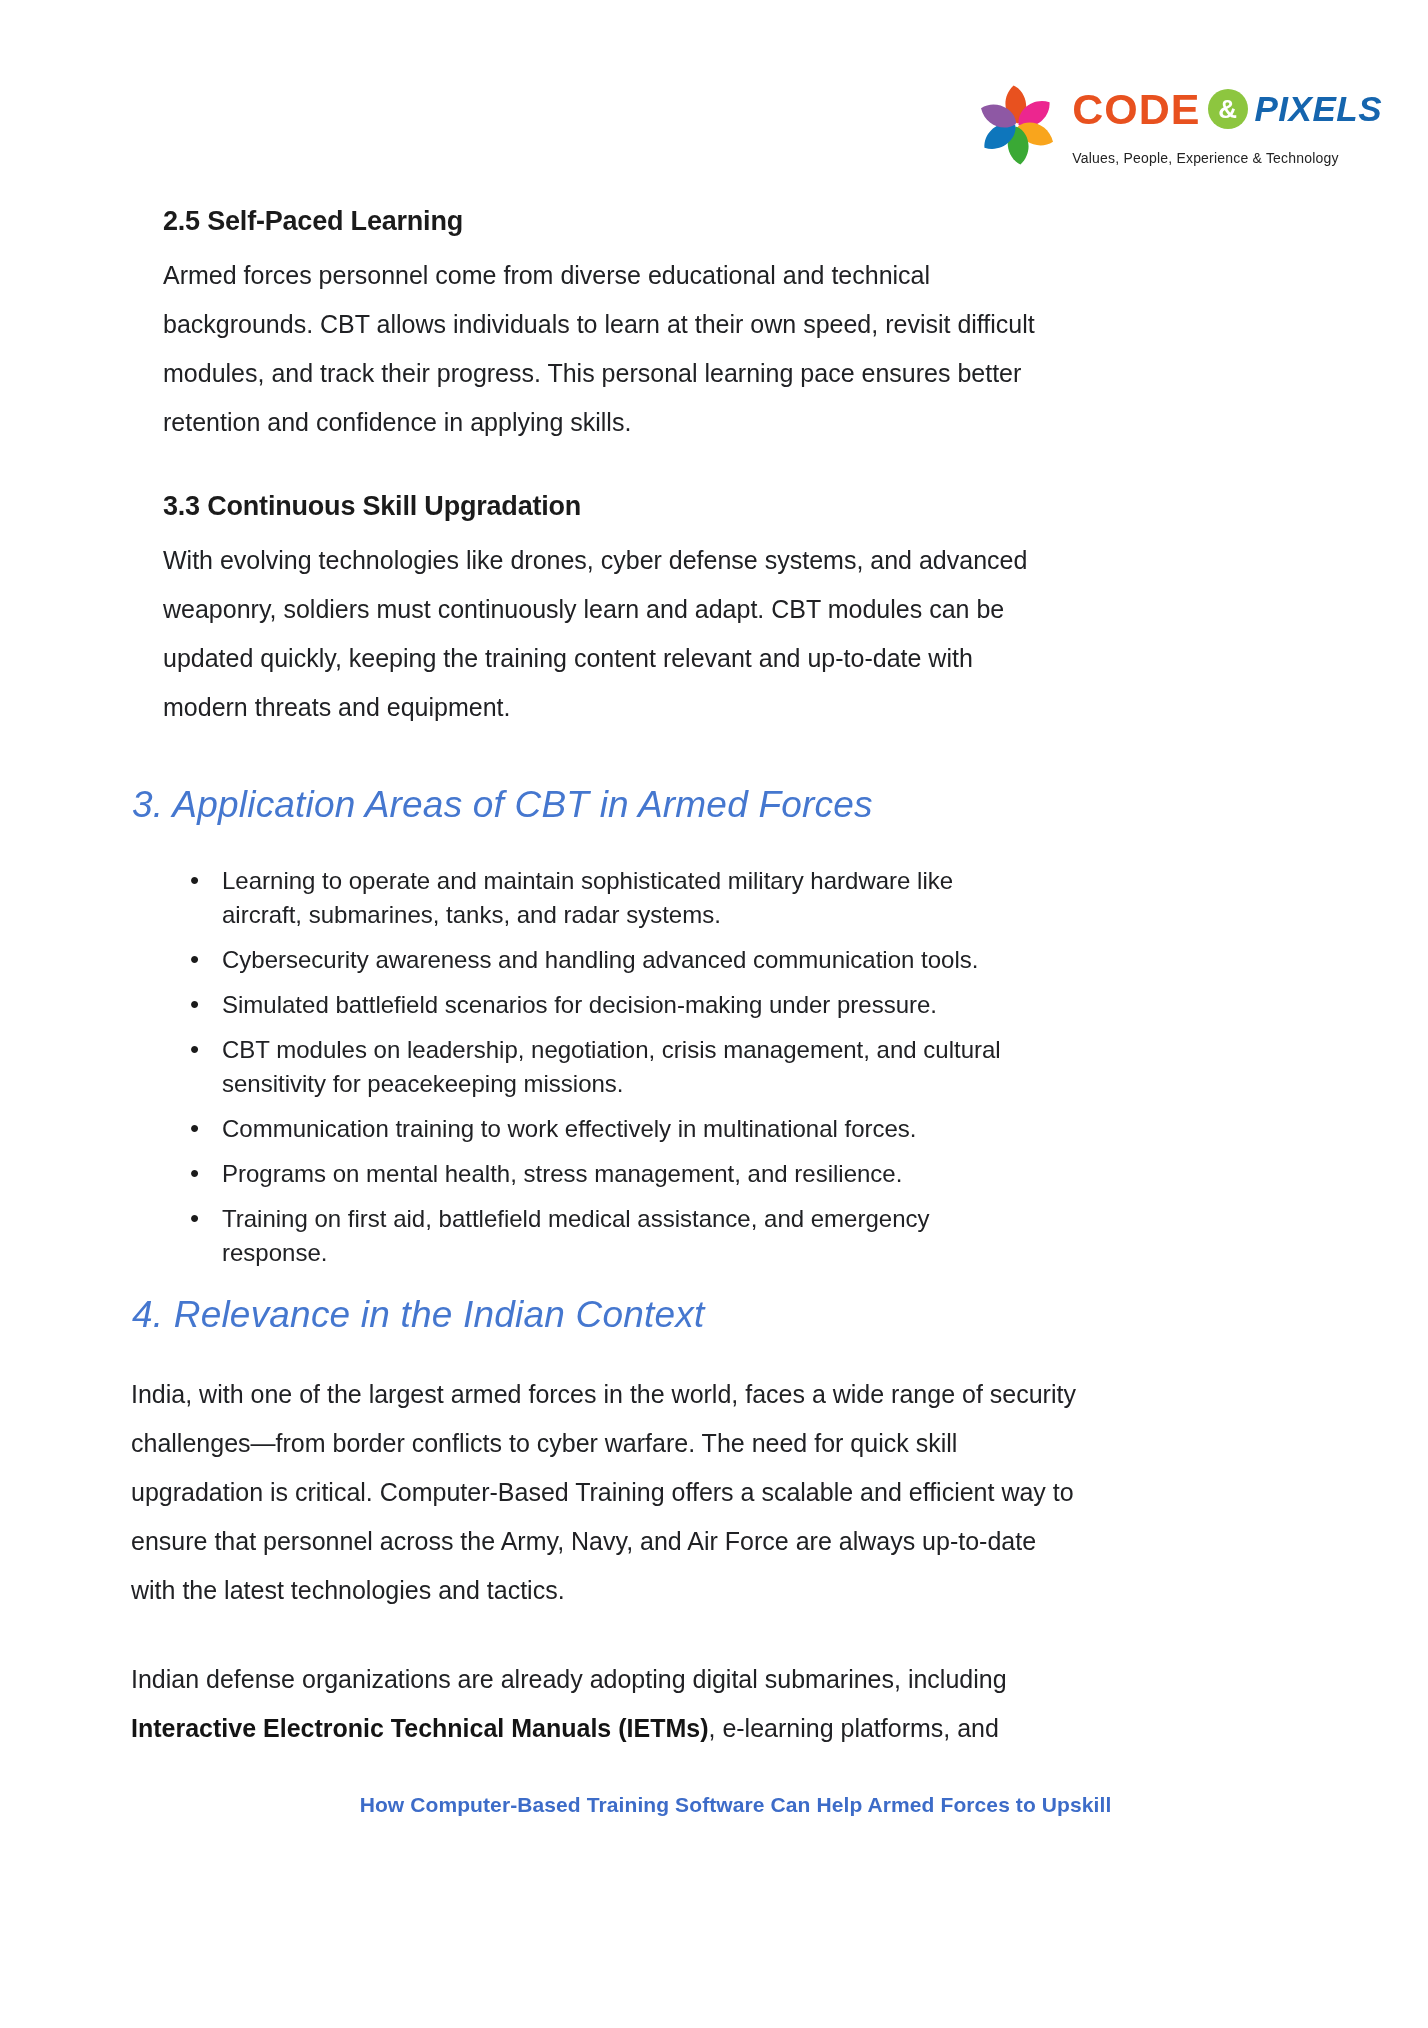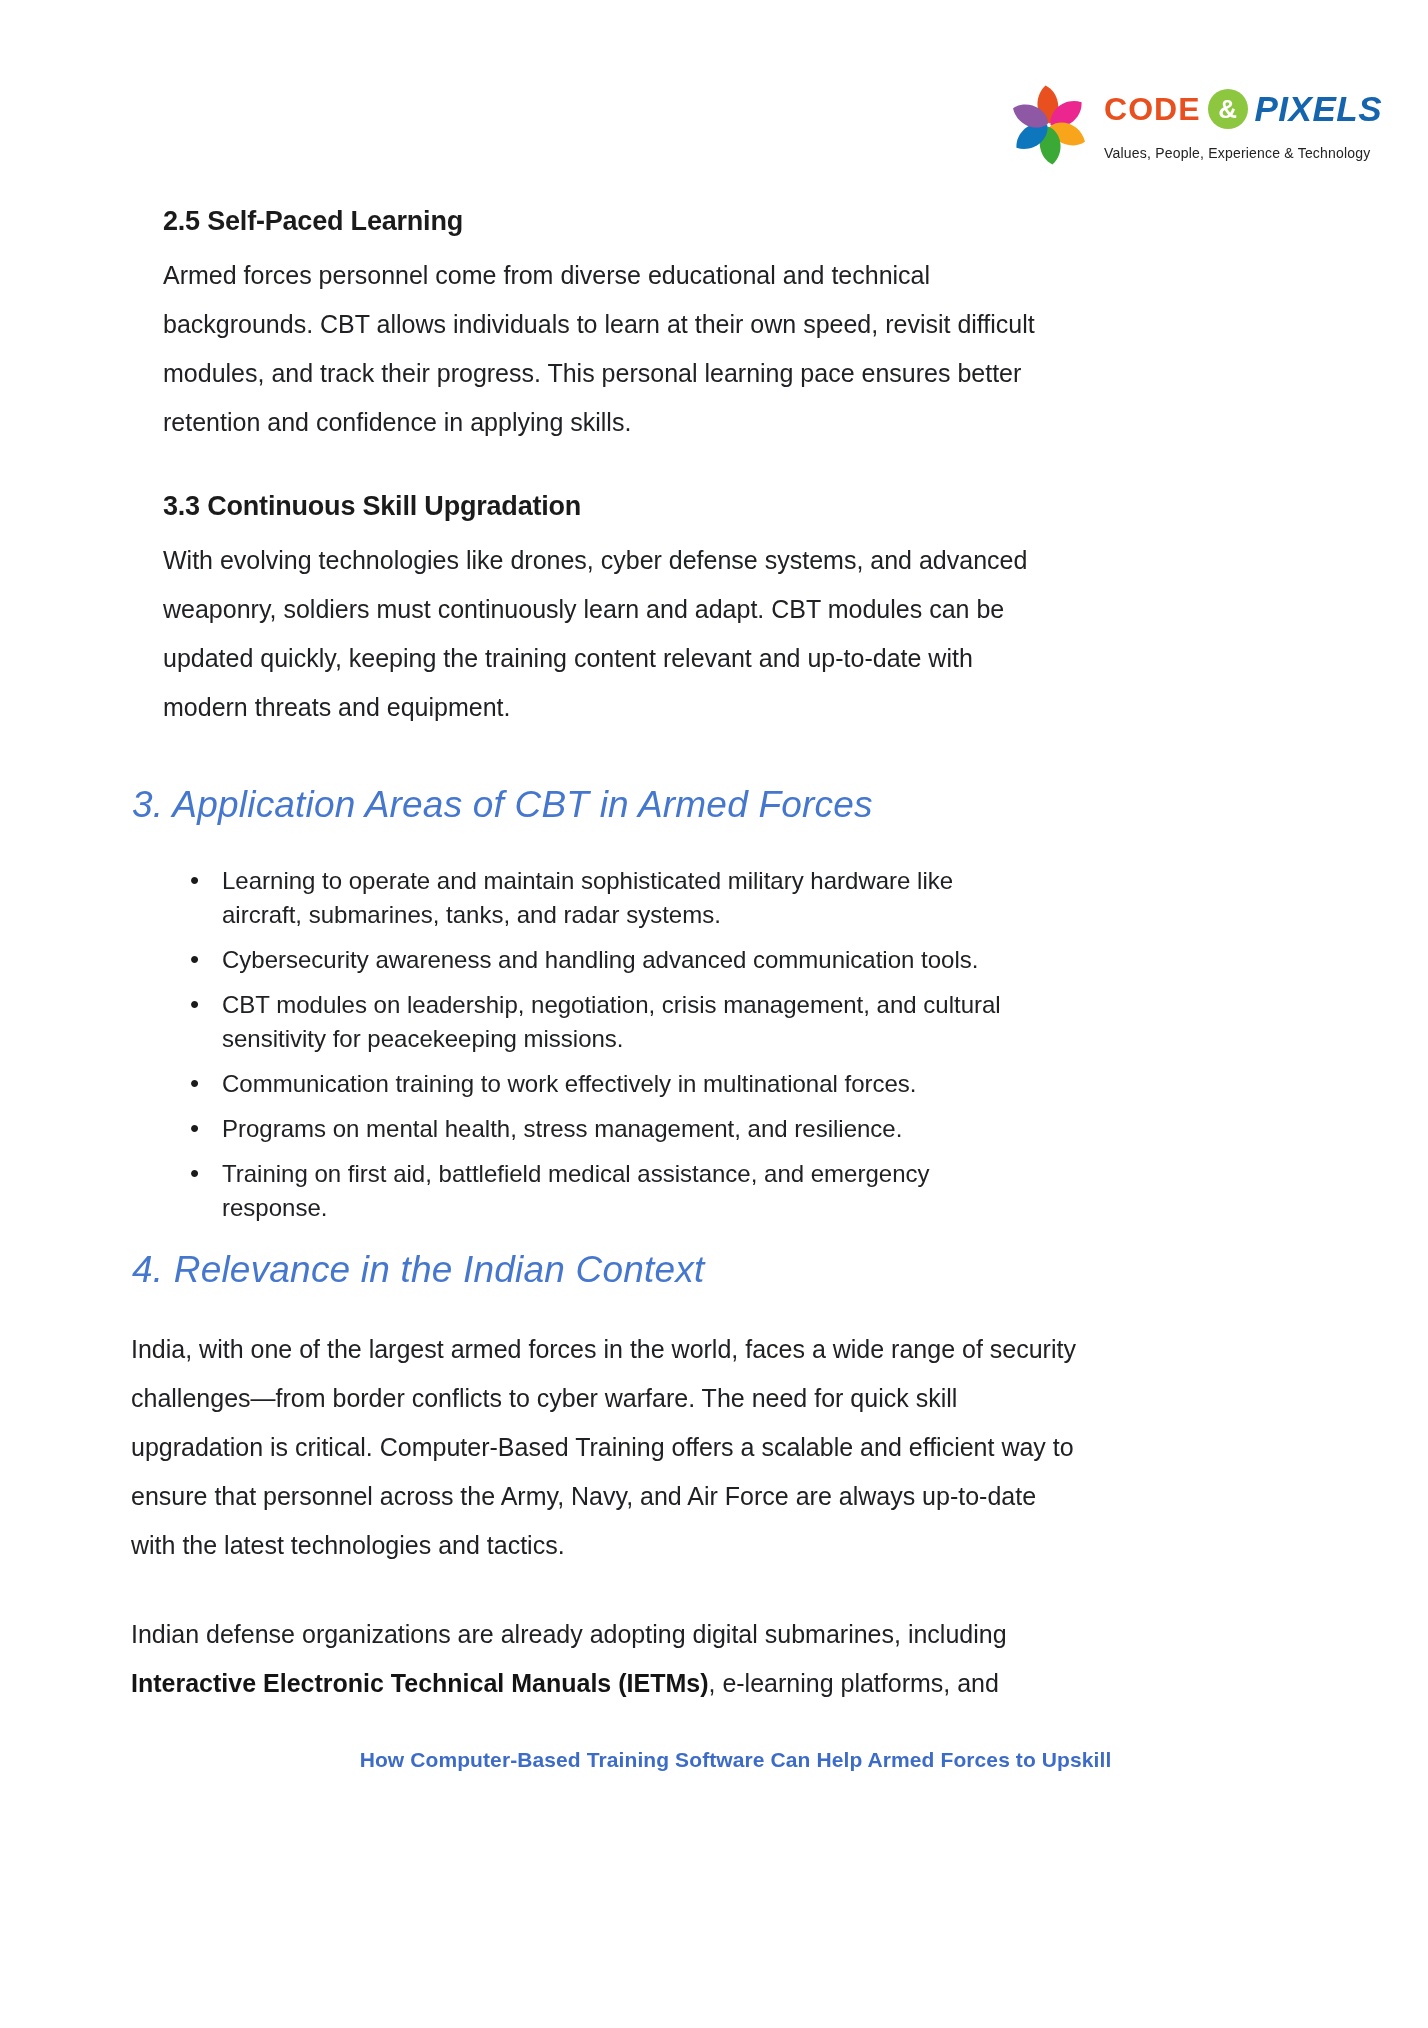--- a/index.html
+++ b/index.html
@@ -21,21 +21,21 @@
     top: 82px;
     right: 46px;
     display: flex;
     align-items: center;
     gap: 12px;
   }
   .logo-pinwheel { width: 86px; height: 86px; flex: 0 0 auto; }
   .logo-textblock { display: flex; flex-direction: column; }
   .logo-wordmark { display: flex; align-items: center; gap: 7px; }
   .logo-code {
-    font-size: 32px; font-weight: 700; letter-spacing: 1px;
+    font-size: 43px; font-weight: 700; letter-spacing: 1px;
     color: var(--logo-orange, #E8511F);
   }
   .logo-amp {
     width: 40px; height: 40px; border-radius: 50%;
     background: var(--logo-green, #8DC63F);
     color: #ffffff; font-size: 26px; font-weight: 700;
     display: flex; align-items: center; justify-content: center;
   }
   .logo-pixels {
     font-size: 35px; font-weight: 800; letter-spacing: 0.5px;
@@ -135,20 +135,21 @@
     <p class="body">Armed forces personnel come from diverse educational and technical backgrounds. CBT allows individuals to learn at their own speed, revisit difficult modules, and track their progress. This personal learning pace ensures better retention and confidence in applying skills.</p>
 
     <h3 class="subhead">3.3 Continuous Skill Upgradation</h3>
     <p class="body">With evolving technologies like drones, cyber defense systems, and advanced weaponry, soldiers must continuously learn and adapt. CBT modules can be updated quickly, keeping the training content relevant and up-to-date with modern threats and equipment.</p>
 
     <h2 class="blue-head first">3. Application Areas of CBT in Armed Forces</h2>
 
     <ul class="bullets">
       <li>Learning to operate and maintain sophisticated military hardware like aircraft, submarines, tanks, and radar systems.</li>
       <li>Cybersecurity awareness and handling advanced communication tools.</li>
+      <li>Simulated battlefield scenarios for decision-making under pressure.</li>
       <li>CBT modules on leadership, negotiation, crisis management, and cultural sensitivity for peacekeeping missions.</li>
       <li>Communication training to work effectively in multinational forces.</li>
       <li>Programs on mental health, stress management, and resilience.</li>
       <li>Training on first aid, battlefield medical assistance, and emergency response.</li>
     </ul>
 
     <div class="sec4">
       <h2 class="blue-head second">4. Relevance in the Indian Context</h2>
       <p class="body">India, with one of the largest armed forces in the world, faces a wide range of security challenges—from border conflicts to cyber warfare. The need for quick skill upgradation is critical. Computer-Based Training offers a scalable and efficient way to ensure that personnel across the Army, Navy, and Air Force are always up-to-date with the latest technologies and tactics.</p>
       <p class="body"><span>Indian defense organizations are already adopting digital submarines, including </span><span class="bold-inline">Interactive Electronic Technical Manuals (IETMs)</span><span>, e-learning platforms, and</span></p>

